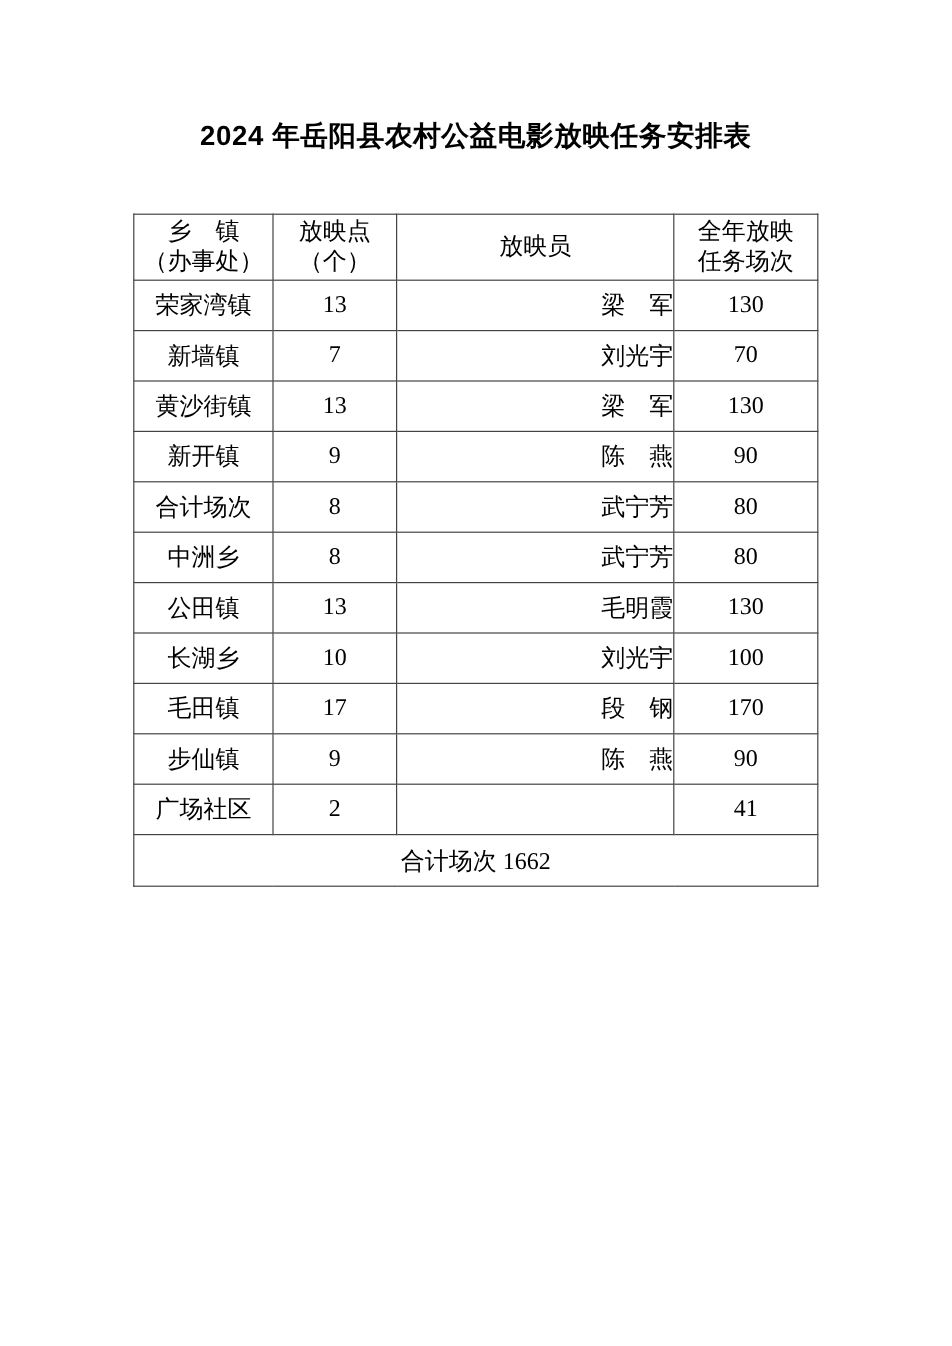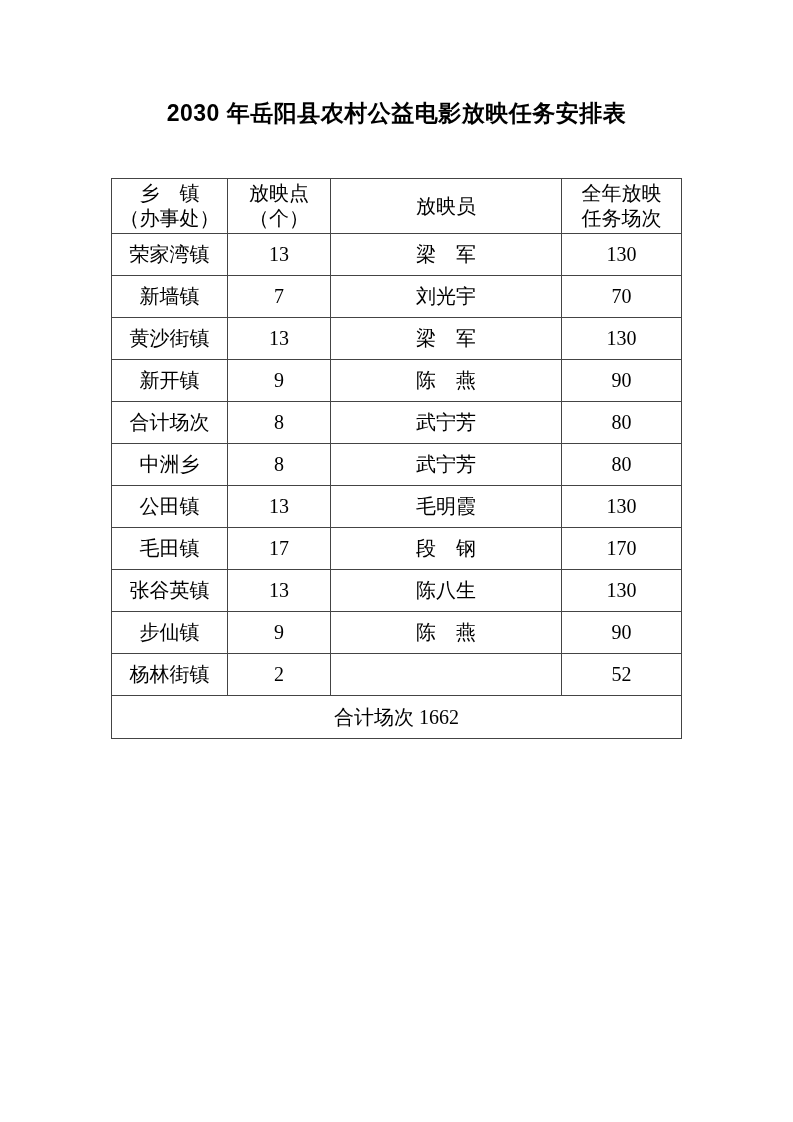--- a/index.html
+++ b/index.html
@@ -43,32 +43,32 @@
     white-space: nowrap;
   }
   table.schedule thead th {
     height: 55px;
     line-height: 25px;
   }
   table.schedule tbody td {
     height: 42px;
   }
   table.schedule td.c3 {
-    text-align: center;
+    text-align: right;
   }
   table.schedule tfoot td {
     height: 43px;
   }
 </style>
 </head>
 <body>
 
 <div class="page">
 
-  <h1 class="doc-title">2030 年岳阳县农村公益电影放映任务安排表</h1>
+  <h1 class="doc-title">2024 年岳阳县农村公益电影放映任务安排表</h1>
 
   <table class="schedule">
     <colgroup>
       <col style="width:116px">
       <col style="width:103px">
       <col style="width:231px">
       <col style="width:120px">
     </colgroup>
     <thead>
       <tr>
@@ -124,42 +124,42 @@
           <td class="c3">武宁芳</td>
           <td class="c4">80</td>
         </tr>
         <tr>
           <td class="c1">公田镇</td>
           <td class="c2">13</td>
           <td class="c3">毛明霞</td>
           <td class="c4">130</td>
         </tr>
         <tr>
+          <td class="c1">长湖乡</td>
+          <td class="c2">10</td>
+          <td class="c3">刘光宇</td>
+          <td class="c4">100</td>
+        </tr>
+        <tr>
           <td class="c1">毛田镇</td>
           <td class="c2">17</td>
           <td class="c3">段　钢</td>
           <td class="c4">170</td>
-        </tr>
-        <tr>
-          <td class="c1">张谷英镇</td>
-          <td class="c2">13</td>
-          <td class="c3">陈八生</td>
-          <td class="c4">130</td>
         </tr>
         <tr>
           <td class="c1">步仙镇</td>
           <td class="c2">9</td>
           <td class="c3">陈　燕</td>
           <td class="c4">90</td>
         </tr>
         <tr>
-          <td class="c1">杨林街镇</td>
+          <td class="c1">广场社区</td>
           <td class="c2">2</td>
           <td class="c3"></td>
-          <td class="c4">52</td>
+          <td class="c4">41</td>
         </tr>
       </tbody>
     <tfoot>
       <tr>
         <td colspan="4">合计场次 1662</td>
       </tr>
     </tfoot>
   </table>
 
 </div>

